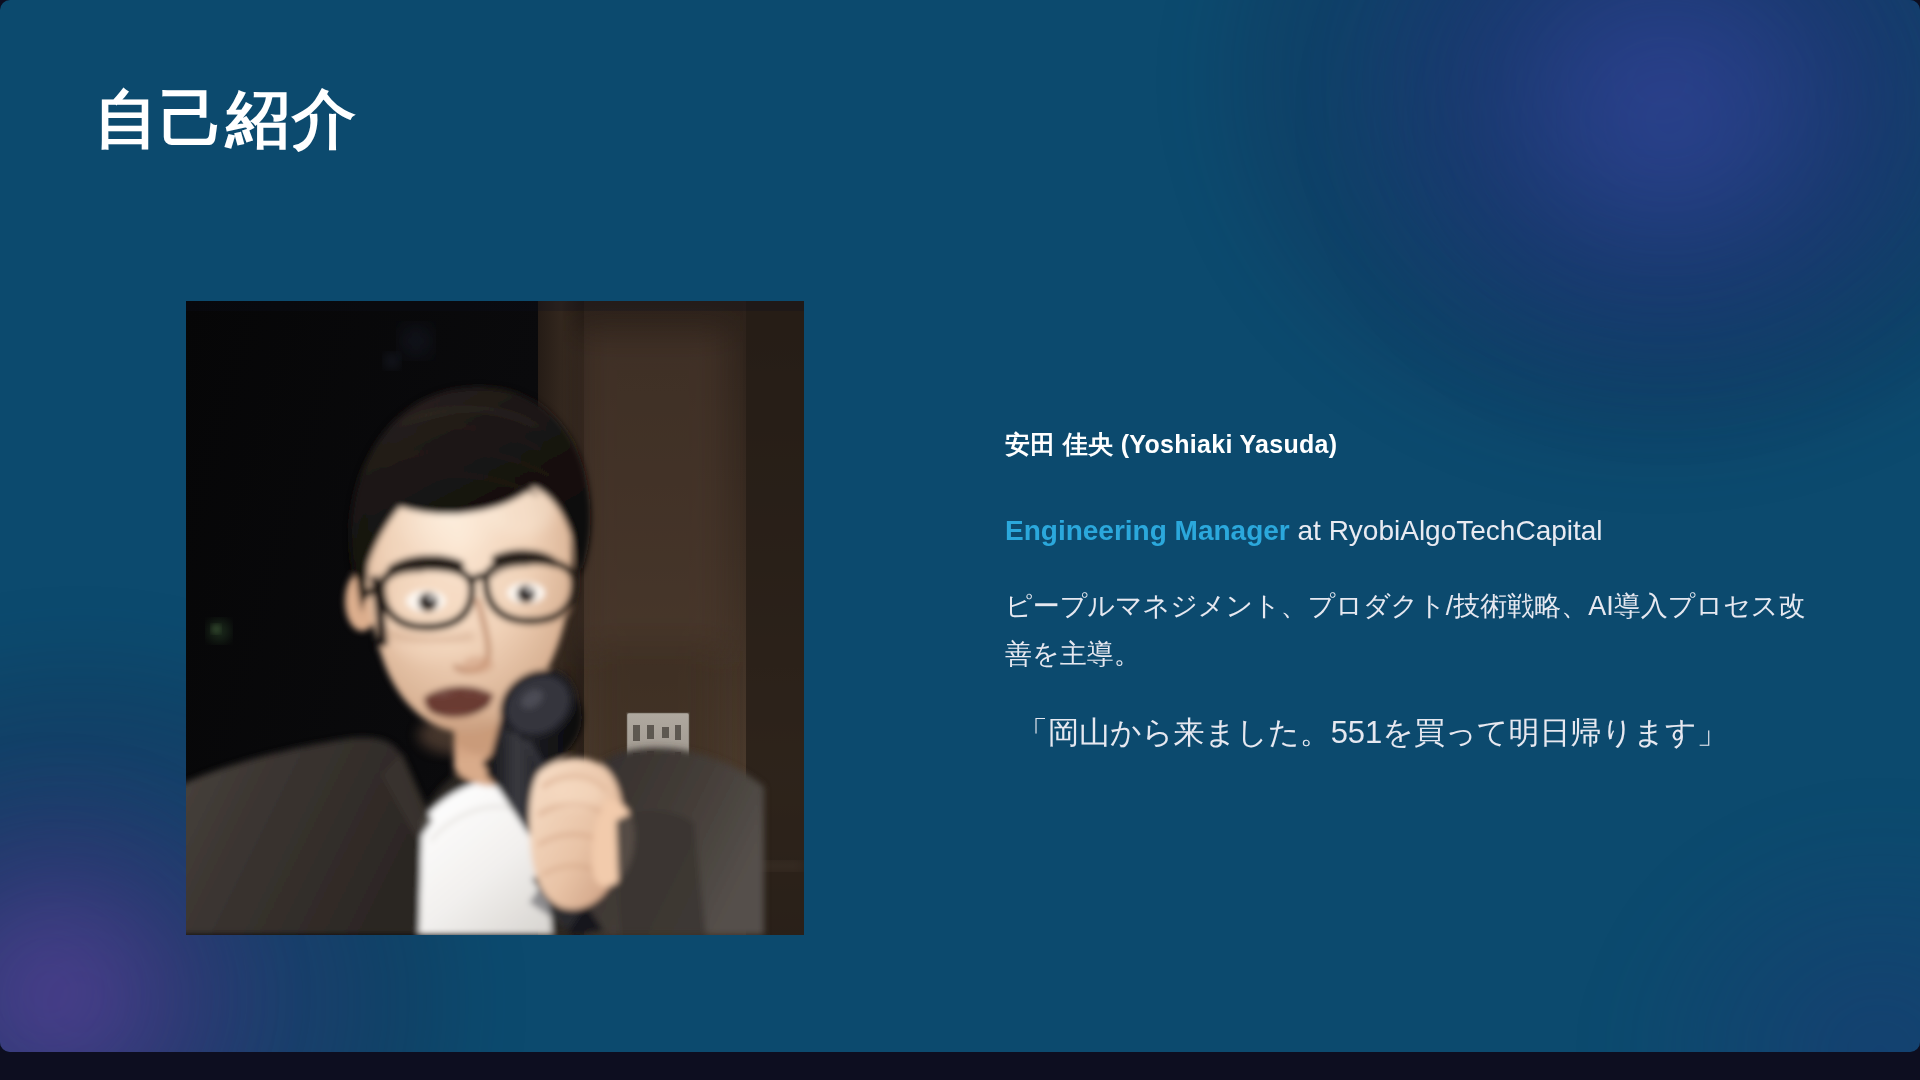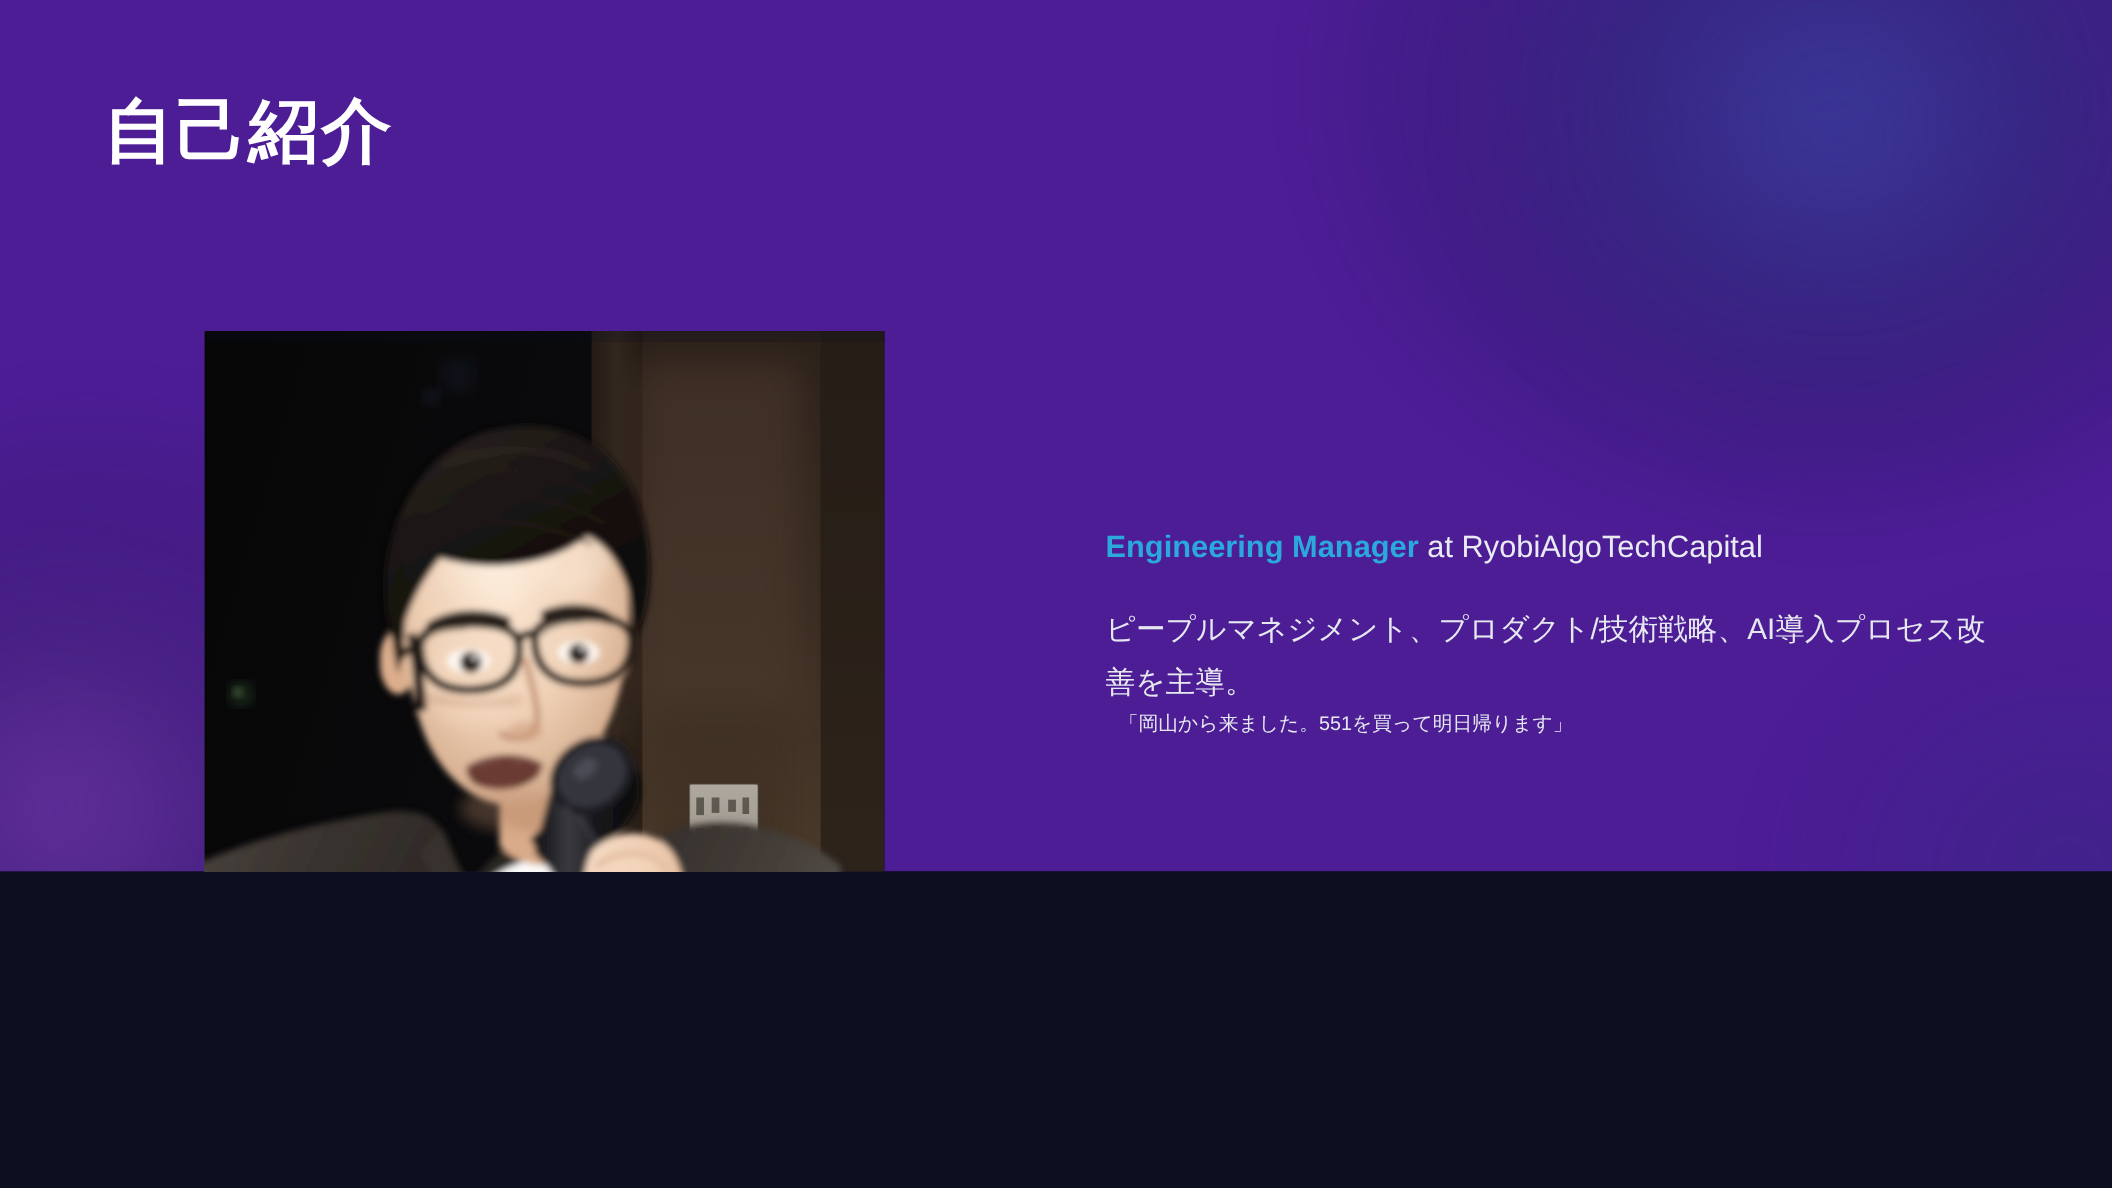--- a/index.html
+++ b/index.html
@@ -6,23 +6,24 @@
 
   html, body {
     width:1920px; height:1080px;
     overflow:hidden;
     background:#0d0e20;
     font-family:"Liberation Sans", "DejaVu Sans", sans-serif;
   }
 
   .slide {
     position:relative;
-    width:1920px; height:792px;
-    background:#4c1d95;
+    width:1920px; height:1052px;
+    background:#0c4a6e;
     overflow:hidden;
+    border-radius:10px;
   }
 
   
   .glow { position:absolute; border-radius:50%; pointer-events:none; }
 
   .glow-topright {
     width:900px; height:760px;
     right:-190px; top:-300px;
     background:radial-gradient(ellipse at center,
         rgba(48,56,140,0.60) 0%,
@@ -117,22 +118,23 @@
     font-weight:700;
   }
   .bio-desc {
     margin-top:32px;
     font-size:27px;
     color:#e6e8f0;
     line-height:1.78;
     max-width:820px;
   }
   .bio-quote {
+    margin-top:30px;
     margin-left:12px;
-    font-size:18px;
+    font-size:31px;
     color:#e6e8f0;
     line-height:1.6;
     white-space:nowrap;
   }
 </style>
 </head>
 <body>
 
 <div class="slide">
 
@@ -400,20 +402,21 @@
         <path d="M430 520 C 452 506, 486 506, 508 522 L 520 634 L 434 634 Z" fill="#3a3531" opacity="0.85"></path>
       </g>
 
       <rect x="0" y="0" width="618" height="634" fill="none"></rect>
       <rect x="0" y="0" width="618" height="10" fill="#0d0e20" opacity="0.25"></rect>
     </svg>
   </div>
 
   <div class="bio">
 
+    <div class="bio-name">安田 佳央 (Yoshiaki Yasuda)</div>
 
     <div class="bio-role">
       <span class="accent">Engineering Manager</span><span> at </span><span>RyobiAlgoTechCapital</span>
     </div>
 
     <div class="bio-desc">ピープルマネジメント、プロダクト/技術戦略、AI導入プロセス改善を主導。</div>
 
     <div class="bio-quote">「岡山から来ました。551を買って明日帰ります」</div>
 
   </div>

